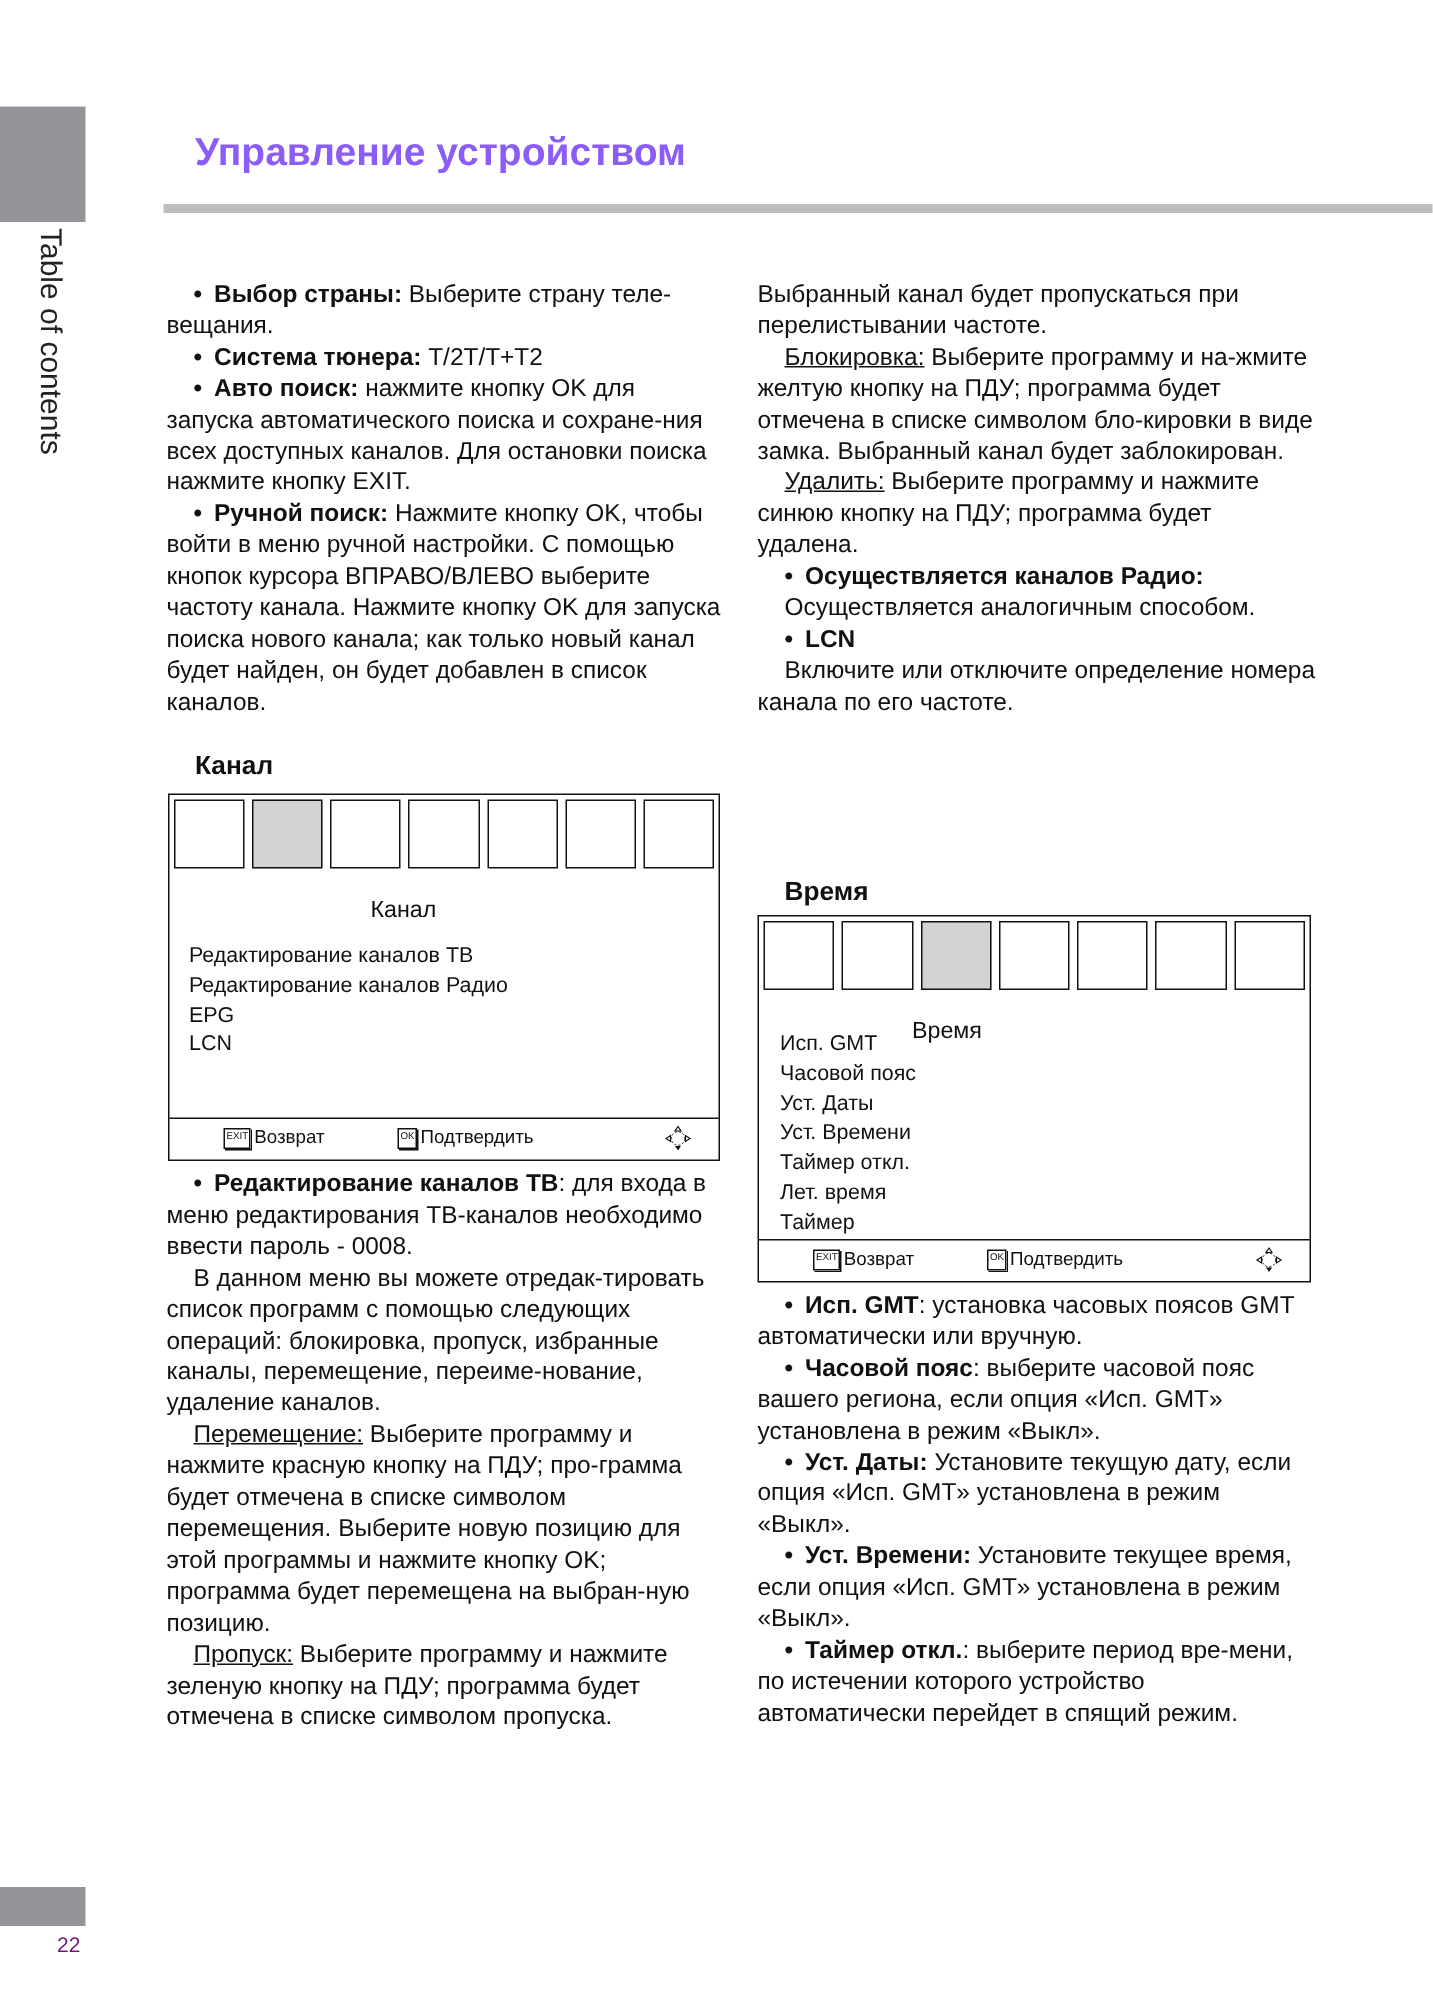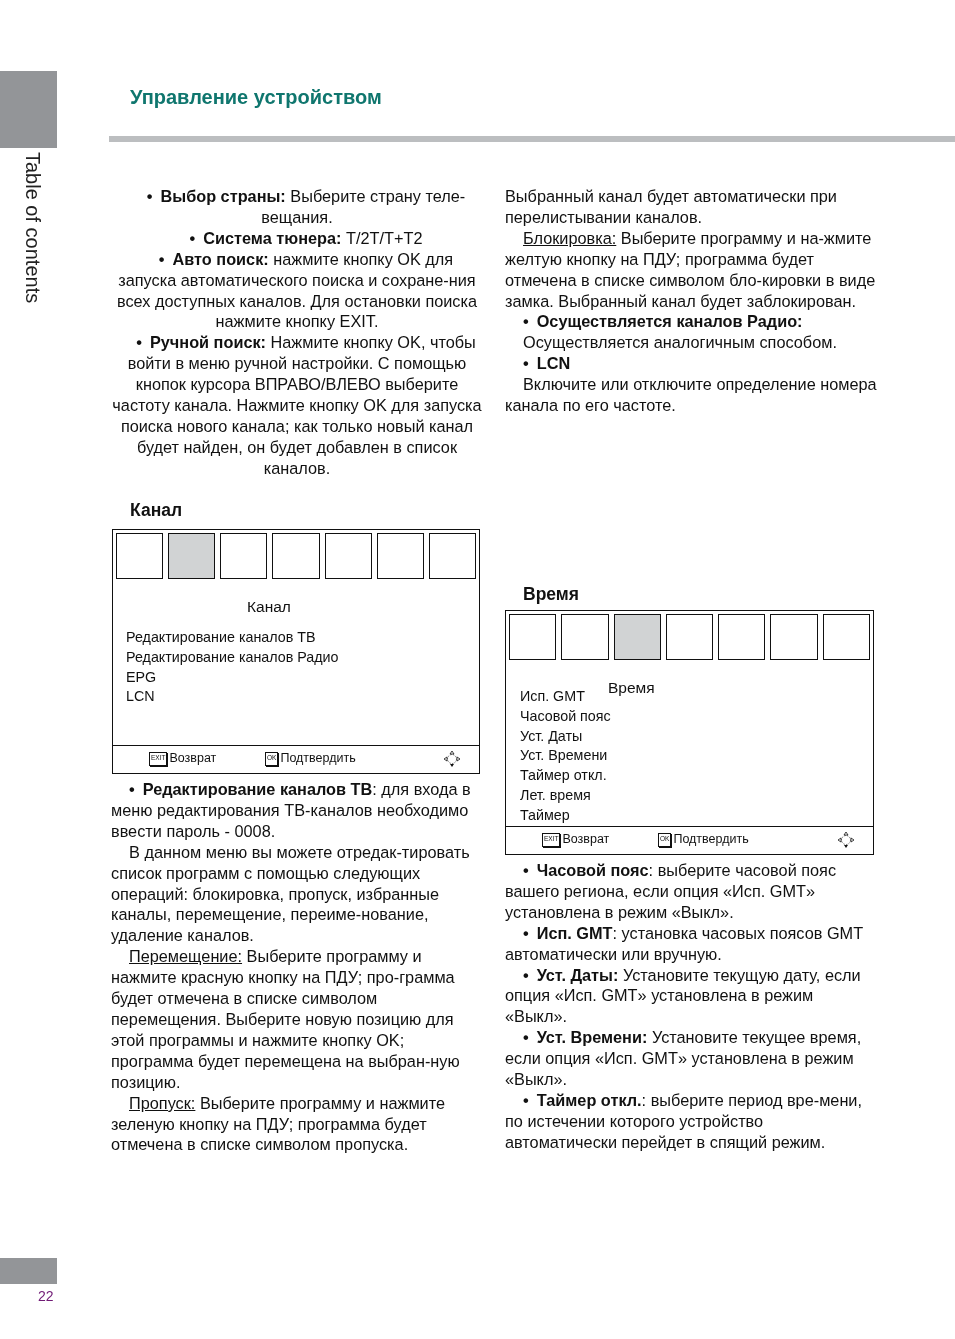--- a/index.html
+++ b/index.html
@@ -4,21 +4,21 @@
 <style>
   html, body { margin:0; padding:0; background:#ffffff; }
   body { width:955px; height:1339px; position:relative; overflow:hidden;
          font-family:"Liberation Sans", sans-serif; color:#111; }
   .side-tab-top { position:absolute; left:0; top:71px; width:57px; height:77px; background:#939598; }
   .side-tab-label { position:absolute; left:14px; top:152px; width:30px; height:200px; }
   .side-tab-label span { position:absolute; left:0; top:0; transform-origin:0 0; transform:translate(30px,0) rotate(90deg);
         white-space:nowrap; font-size:20px; color:#222; }
   .side-tab-bottom { position:absolute; left:0; top:1258px; width:57px; height:26px; background:#939598; }
   .page-num { position:absolute; left:38px; top:1288px; font-size:14px; color:#701a75; }
-  .title { position:absolute; left:130px; top:86px; font-size:20px; font-weight:bold; color:#0f766e; margin:0; }
+  .title { position:absolute; left:130px; top:86px; font-size:26px; font-weight:bold; color:#8b5cf6; margin:0; }
   .title-rule { position:absolute; left:109px; top:136px; width:846px; height:6px; background:#bcbec0; }
 
   .col { position:absolute; width:372px; font-size:16.3px; line-height:20.9px; }
   .col p { margin:0; }
   .ind { text-indent:18px; }
   .b { font-weight:bold; }
   .u { text-decoration:underline;text-align:right; }
   .bullet::before { content:"•"; margin-right:8px; font-weight:bold; }
   .sec-title { font-weight:bold; font-size:17.5px; position:absolute; }
 
@@ -40,21 +40,21 @@
 <div class="side-tab-top"></div>
 <div class="side-tab-label">
     <span>Table of contents</span>
   </div>
 <div class="side-tab-bottom"></div>
 <div class="page-num">22</div>
 
 <h1 class="title">Управление устройством</h1>
 <div class="title-rule"></div>
 
-<div class="col" style="left:111px; top:186px;text-align:center;">
+<div class="col" style="left:111px; top:186px;">
   <p class="ind bullet"><span class="b">Выбор страны:</span><span> Выберите страну теле-вещания.</span></p>
   <p class="ind bullet"><span class="b">Система тюнера:</span><span> T/2T/T+T2</span></p>
   <p class="ind bullet"><span class="b">Авто поиск:</span><span> нажмите кнопку OK для запуска автоматического поиска и сохране-ния всех доступных каналов. Для остановки поиска нажмите кнопку EXIT.</span></p>
   <p class="ind bullet"><span class="b">Ручной поиск:</span><span> Нажмите кнопку OK, чтобы войти в меню ручной настройки. С помощью кнопок курсора ВПРАВО/ВЛЕВО выберите частоту канала. Нажмите кнопку OK для запуска поиска нового канала; как только новый канал будет найден, он будет добавлен в список каналов.</span></p>
 </div>
 
 <div class="sec-title" style="left:130px; top:500px;">Канал</div>
 
 <div class="osd" style="left:112px; top:529px; width:368px; height:245px;">
   <div class="tiles">
@@ -87,22 +87,23 @@
 </div>
 
 <div class="col" style="left:111px; top:779px;">
   <p class="ind bullet"><span class="b">Редактирование каналов ТВ</span><span>: для входа в меню редактирования ТВ-каналов необходимо ввести пароль - 0008.</span></p>
   <p class="ind"><span>В данном меню вы можете отредак-тировать список программ с помощью следующих операций: блокировка, пропуск, избранные каналы, перемещение, переиме-нование, удаление каналов.</span></p>
   <p class="ind"><span class="u">Перемещение:</span><span> Выберите программу и нажмите красную кнопку на ПДУ; про-грамма будет отмечена в списке символом перемещения. Выберите новую позицию для этой программы и нажмите кнопку OK; программа будет перемещена на выбран-ную позицию.</span></p>
   <p class="ind"><span class="u">Пропуск:</span><span> Выберите программу и нажмите зеленую кнопку на ПДУ; программа будет отмечена в списке символом пропуска.</span></p>
 </div>
 
 <div class="col" style="left:505px; top:186px;">
-  <p><span>Выбранный канал будет автоматически при перелистывании каналов.</span></p>
+  <p><span>Выбранный канал будет пропускаться при перелистывании частоте.</span></p>
   <p class="ind"><span class="u">Блокировка:</span><span> Выберите программу и на-жмите желтую кнопку на ПДУ; программа будет отмечена в списке символом бло-кировки в виде замка. Выбранный канал будет заблокирован.</span></p>
+  <p class="ind"><span class="u">Удалить:</span><span> Выберите программу и нажмите синюю кнопку на ПДУ; программа будет удалена.</span></p>
   <p class="ind bullet"><span class="b">Осуществляется каналов Радио:</span><span></span></p>
   <p class="ind"><span>Осуществляется аналогичным способом.</span></p>
   <p class="ind bullet"><span class="b">LCN</span><span></span></p>
   <p class="ind"><span>Включите или отключите определение номера канала по его частоте.</span></p>
 </div>
 
 <div class="sec-title" style="left:523px; top:584px;">Время</div>
 
 <div class="osd" style="left:505px; top:610px; width:369px; height:245px;">
   <div class="tiles">
@@ -131,18 +132,18 @@
       <polygon points="9,1 11,4 7,4" fill="none" stroke="#111" stroke-width="0.8"></polygon>
       <polygon points="9,17 11,14 7,14" fill="#111"></polygon>
       <polygon points="1,9 4,7 4,11" fill="none" stroke="#111" stroke-width="0.8"></polygon>
       <polygon points="17,9 14,7 14,11" fill="none" stroke="#111" stroke-width="0.8"></polygon>
       <circle cx="9" cy="9" r="4.5" fill="none" stroke="#111" stroke-width="0.6" stroke-dasharray="1.5,1.2"></circle>
     </svg>
   </div>
 </div>
 
 <div class="col" style="left:505px; top:860px;">
+  <p class="ind bullet"><span class="b">Исп. GMT</span><span>: установка часовых поясов GMT автоматически или вручную.</span></p>
   <p class="ind bullet"><span class="b">Часовой пояс</span><span>: выберите часовой пояс вашего региона, если опция «Исп. GMT» установлена в режим «Выкл».</span></p>
-  <p class="ind bullet"><span class="b">Исп. GMT</span><span>: установка часовых поясов GMT автоматически или вручную.</span></p>
   <p class="ind bullet"><span class="b">Уст. Даты:</span><span> Установите текущую дату, если опция «Исп. GMT» установлена в режим «Выкл».</span></p>
   <p class="ind bullet"><span class="b">Уст. Времени:</span><span> Установите текущее время, если опция «Исп. GMT» установлена в режим «Выкл».</span></p>
   <p class="ind bullet"><span class="b">Таймер откл.</span><span>: выберите период вре-мени, по истечении которого устройство автоматически перейдет в спящий режим.</span></p>
 </div>
 
 </body></html>

